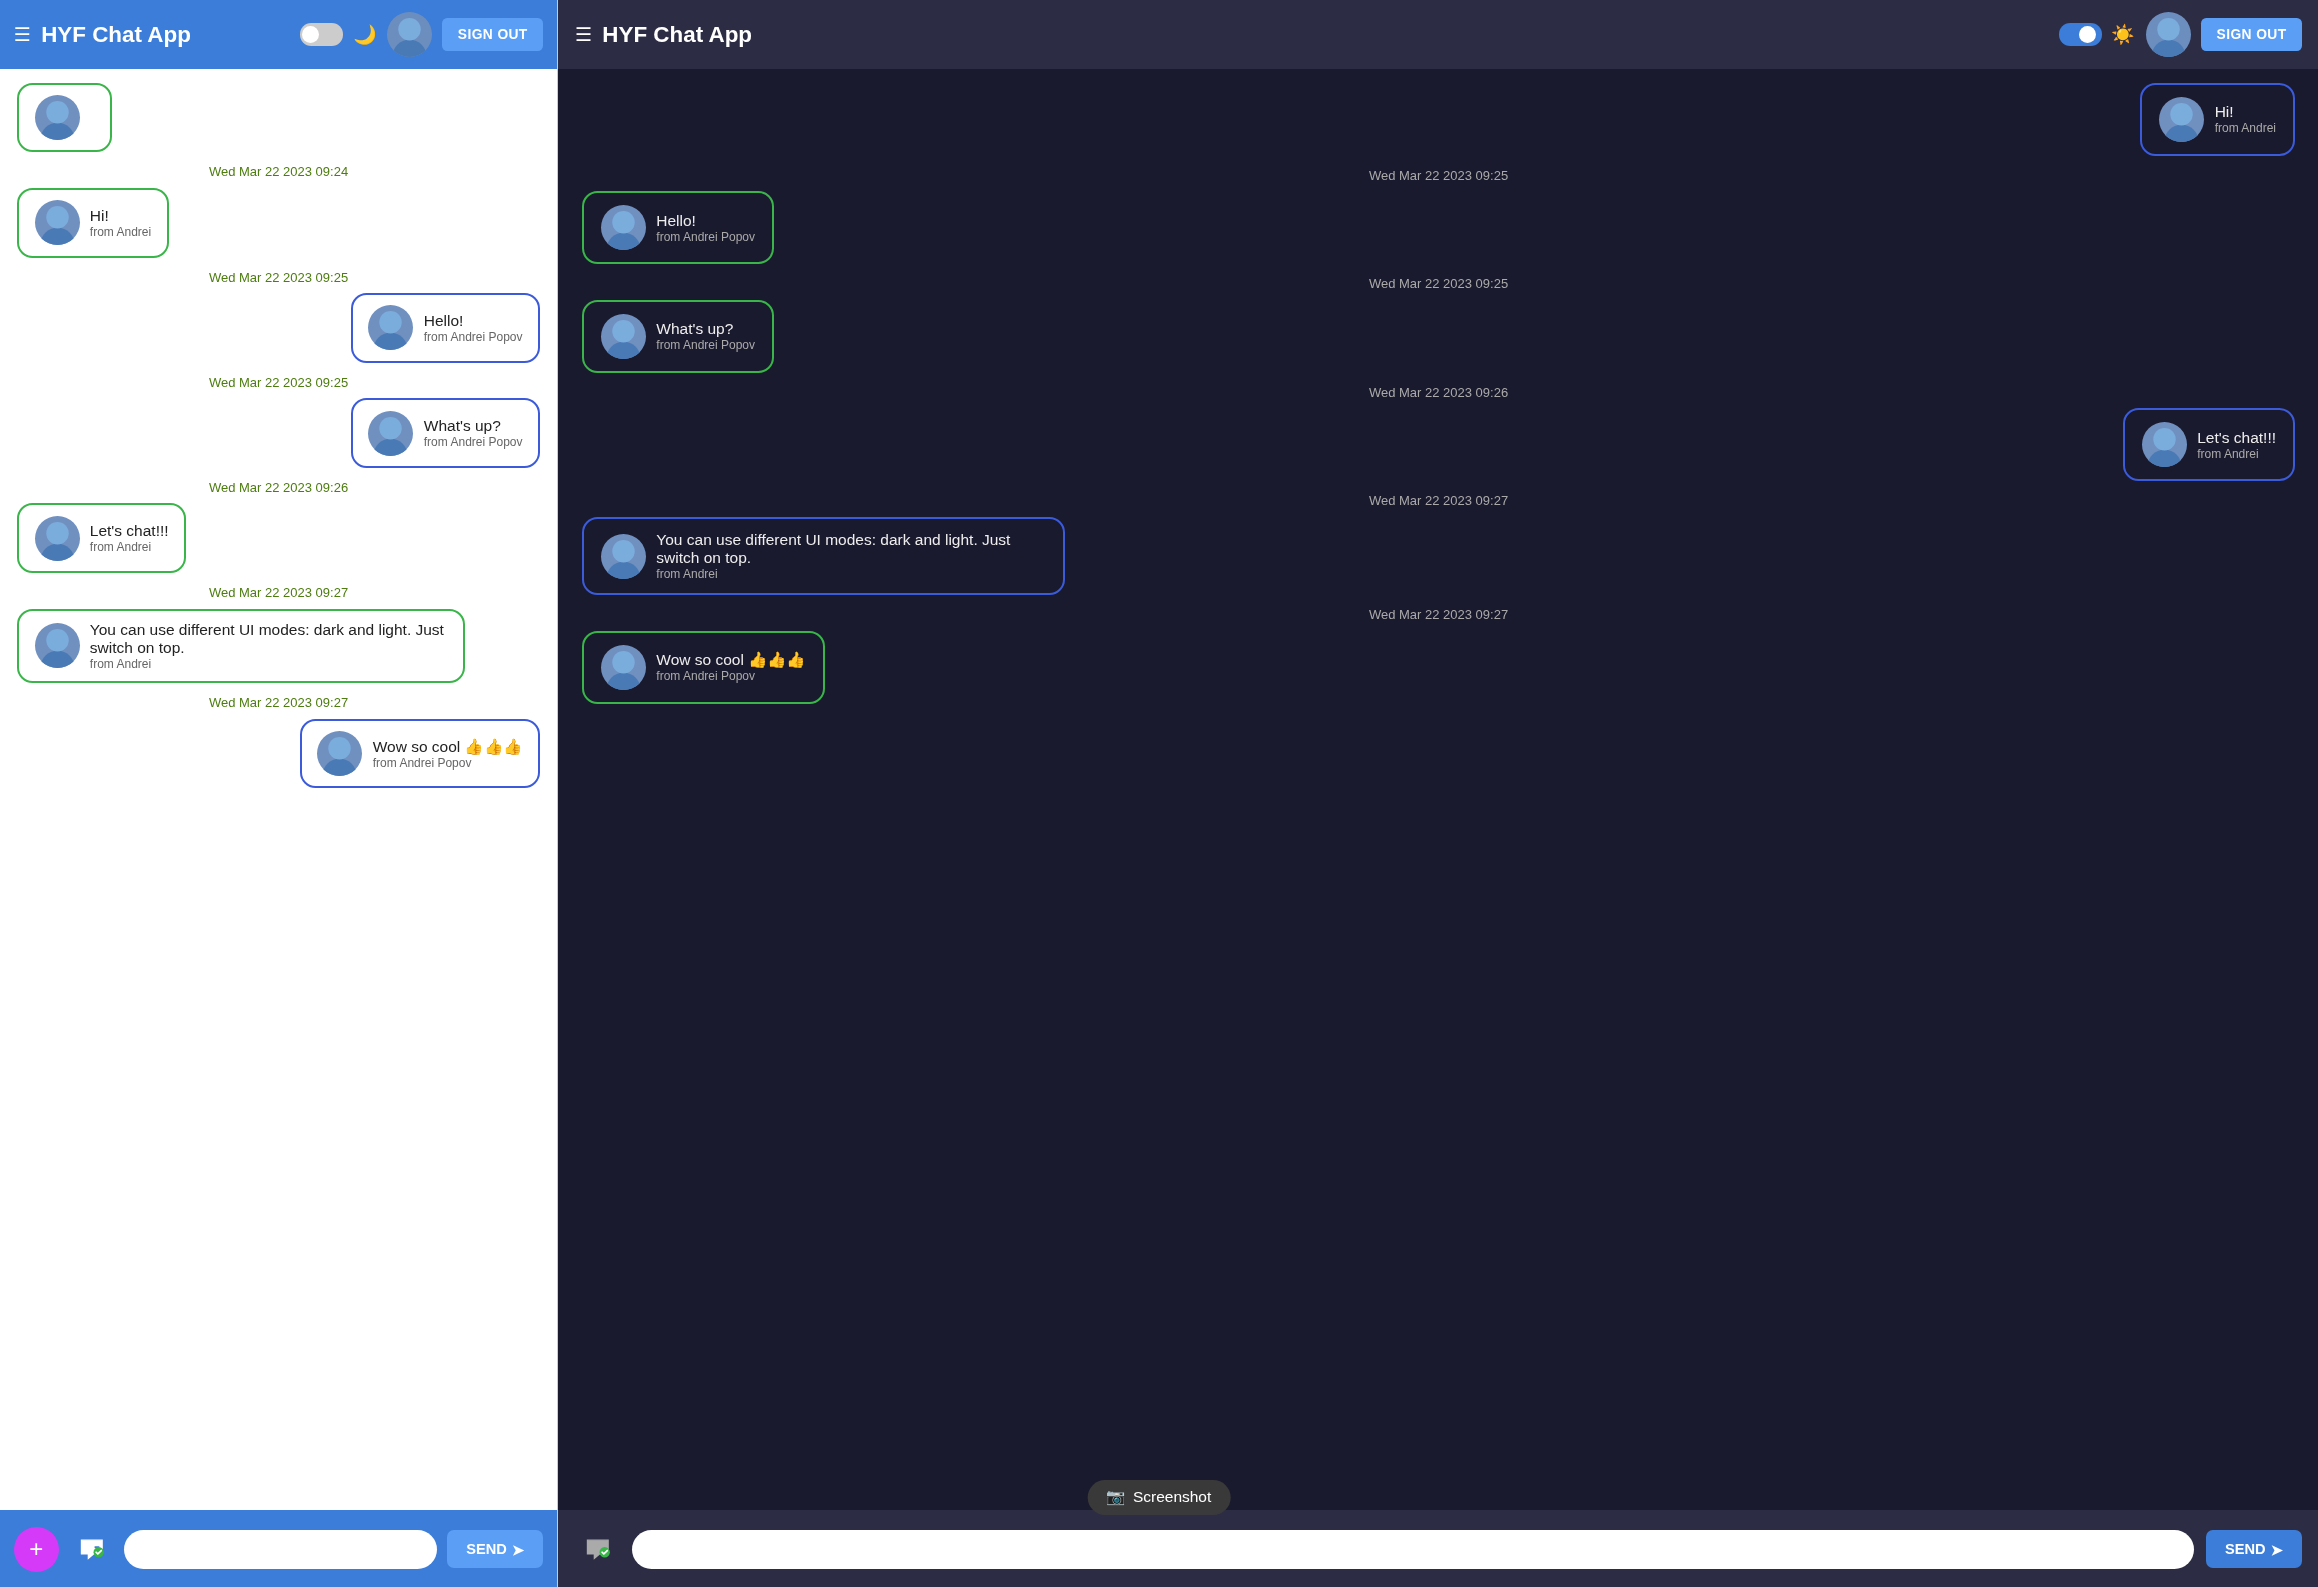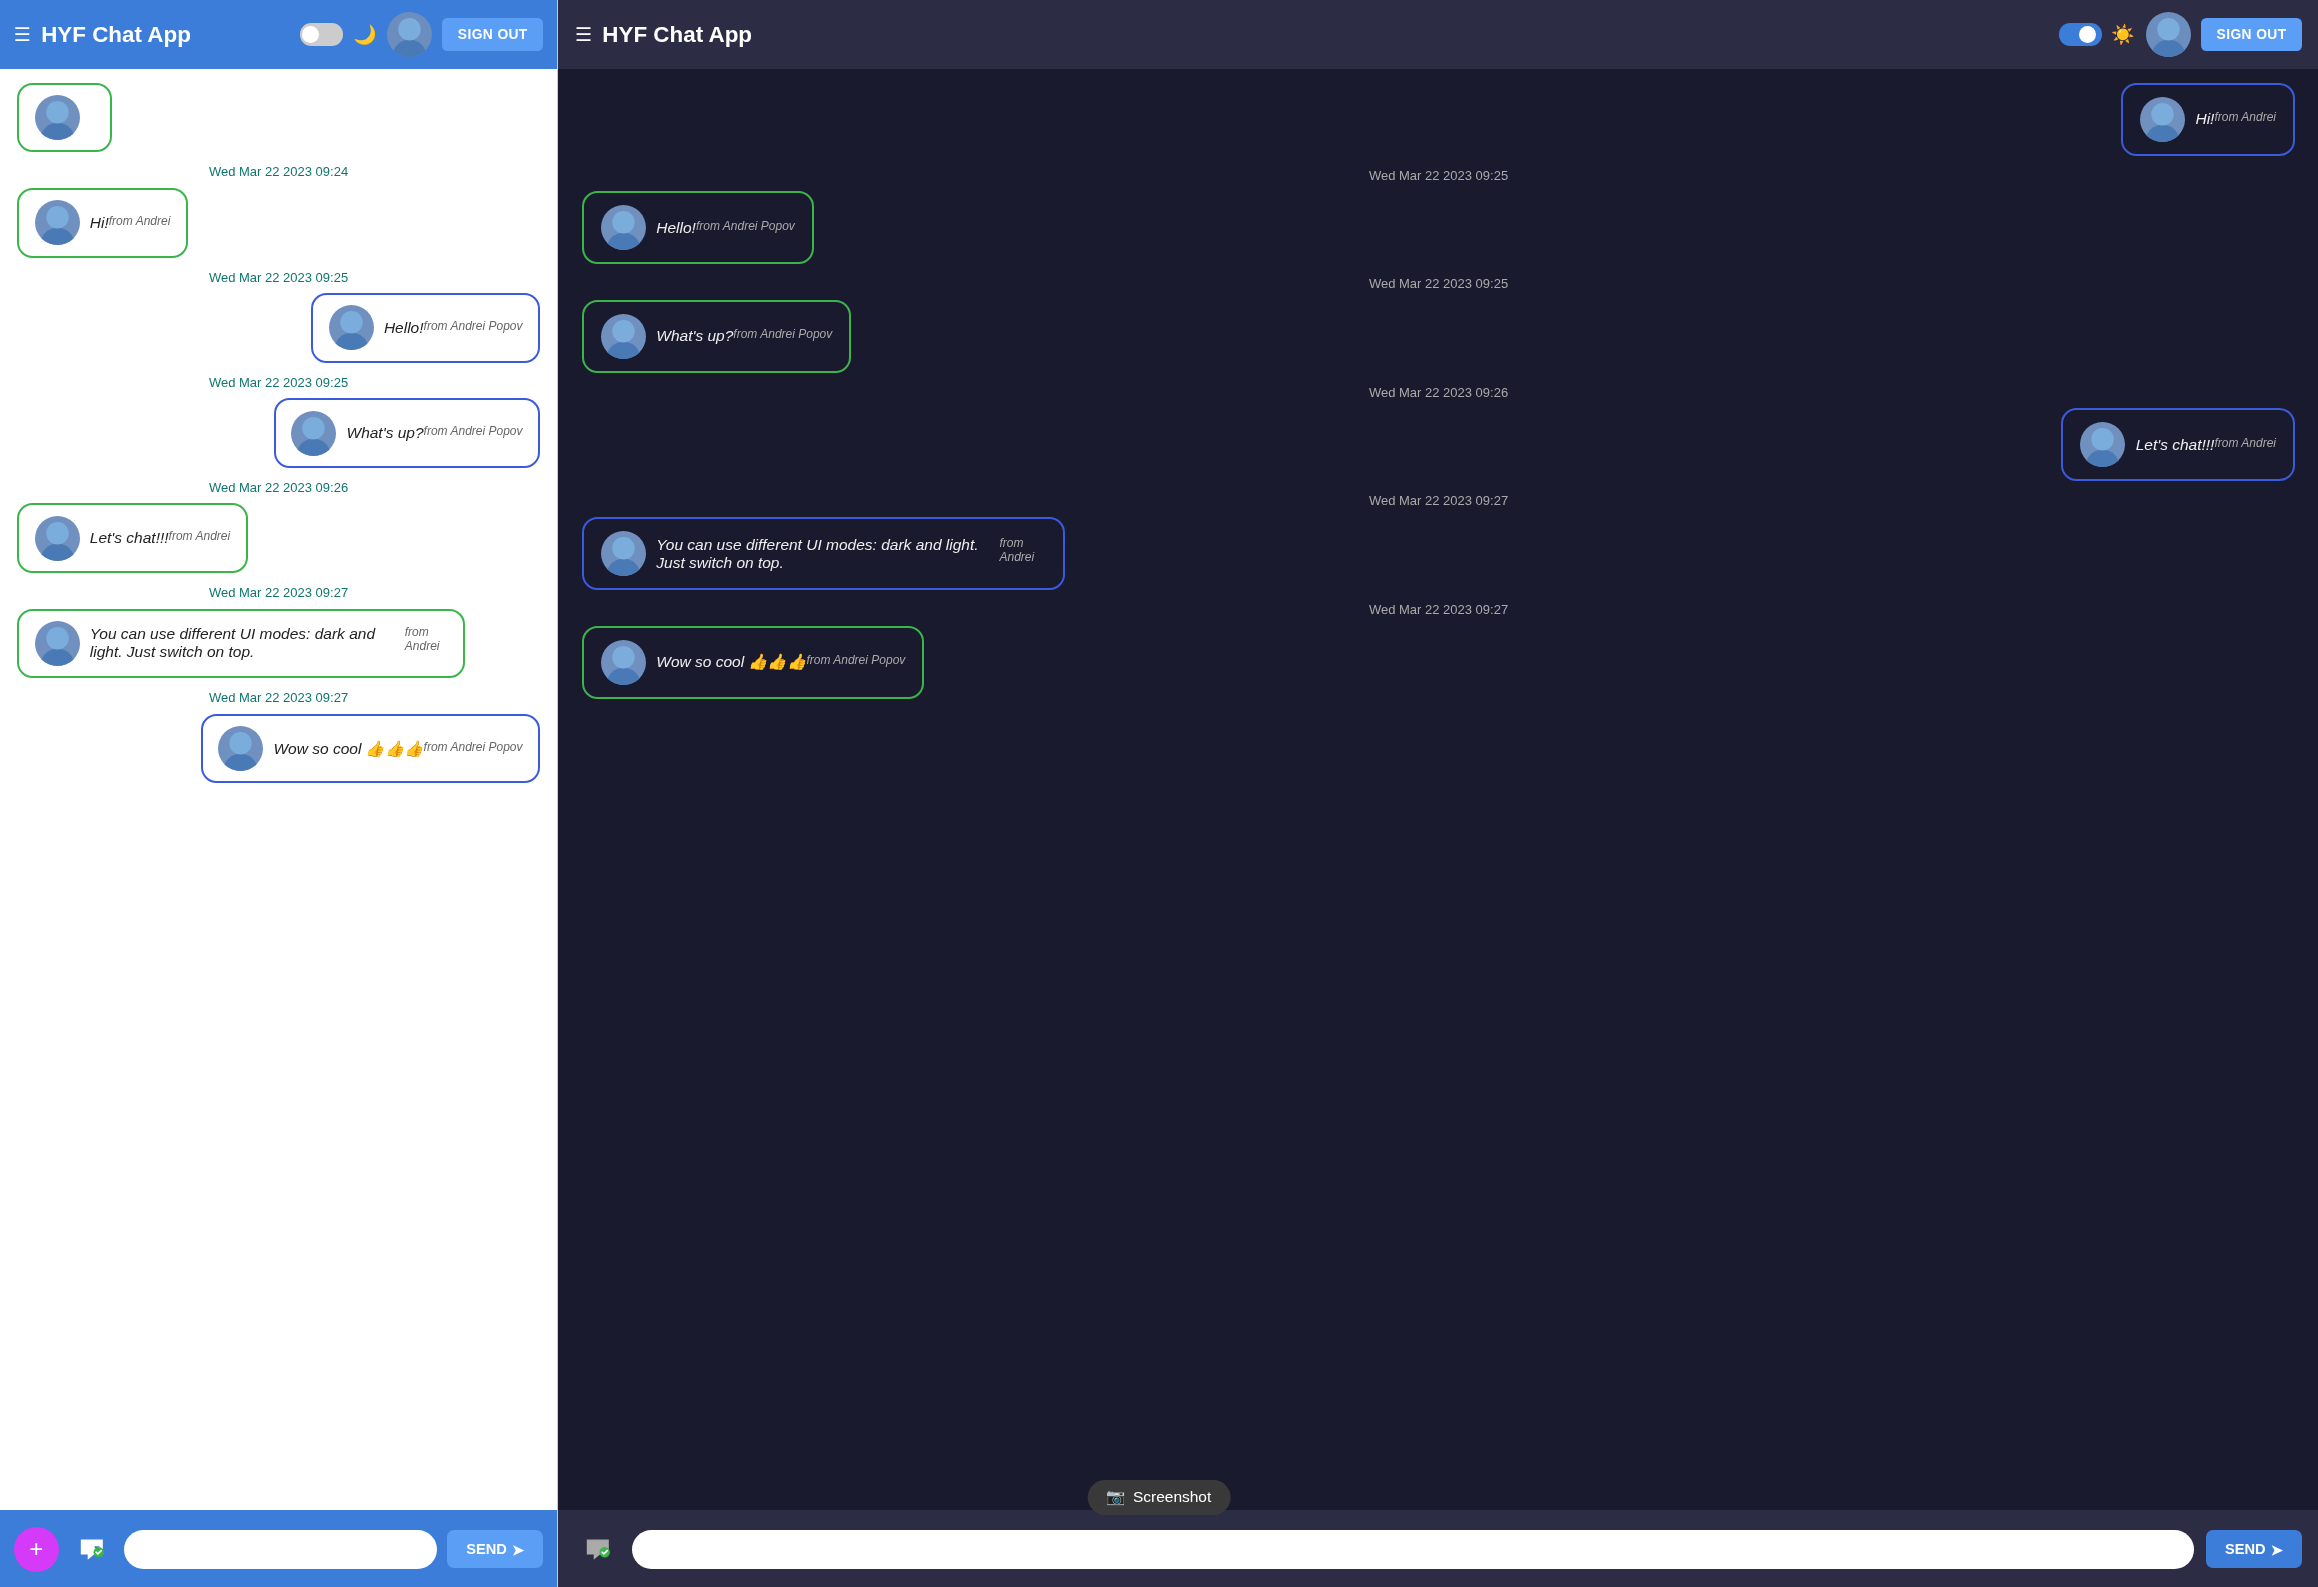--- a/index.html
+++ b/index.html
@@ -109,21 +109,21 @@
       flex: 1;
       overflow-y: auto;
       padding: 13.8px 17px;
       display: flex;
       flex-direction: column;
       gap: 3.4px;
     }
 
     .timestamp-label {
       font-size: 13px;
-      color: #0f766e;
+      color: #4d7c0f;
       text-align: center;
       margin: 8.6px 0 5.2px 0;
     }
 
     .msg-row {
       display: flex;
       align-items: center;
       gap: 8.6px;
     }
     .msg-row.left { justify-content: flex-start; }
@@ -152,21 +152,21 @@
       height: 45px;
       border-radius: 50%;
       background: #7090c0;
       flex-shrink: 0;
       overflow: hidden;
       display: flex;
       align-items: center;
       justify-content: center;
     }
 
-    .msg-text-wrap { display: flex; flex-direction: row; font-style: italic; }
+    .msg-text-wrap { display: flex; flex-direction: column; }
     .msg-text { font-size: 15.5px; color: #222; font-weight: 500; }
     .msg-from { font-size: 12px; color: #666; }
 
     .footer-light {
       background: #3b7dd8;
       display: flex;
       align-items: center;
       padding: 12px 13.8px;
       gap: 10.3px;
       height: 78px;

